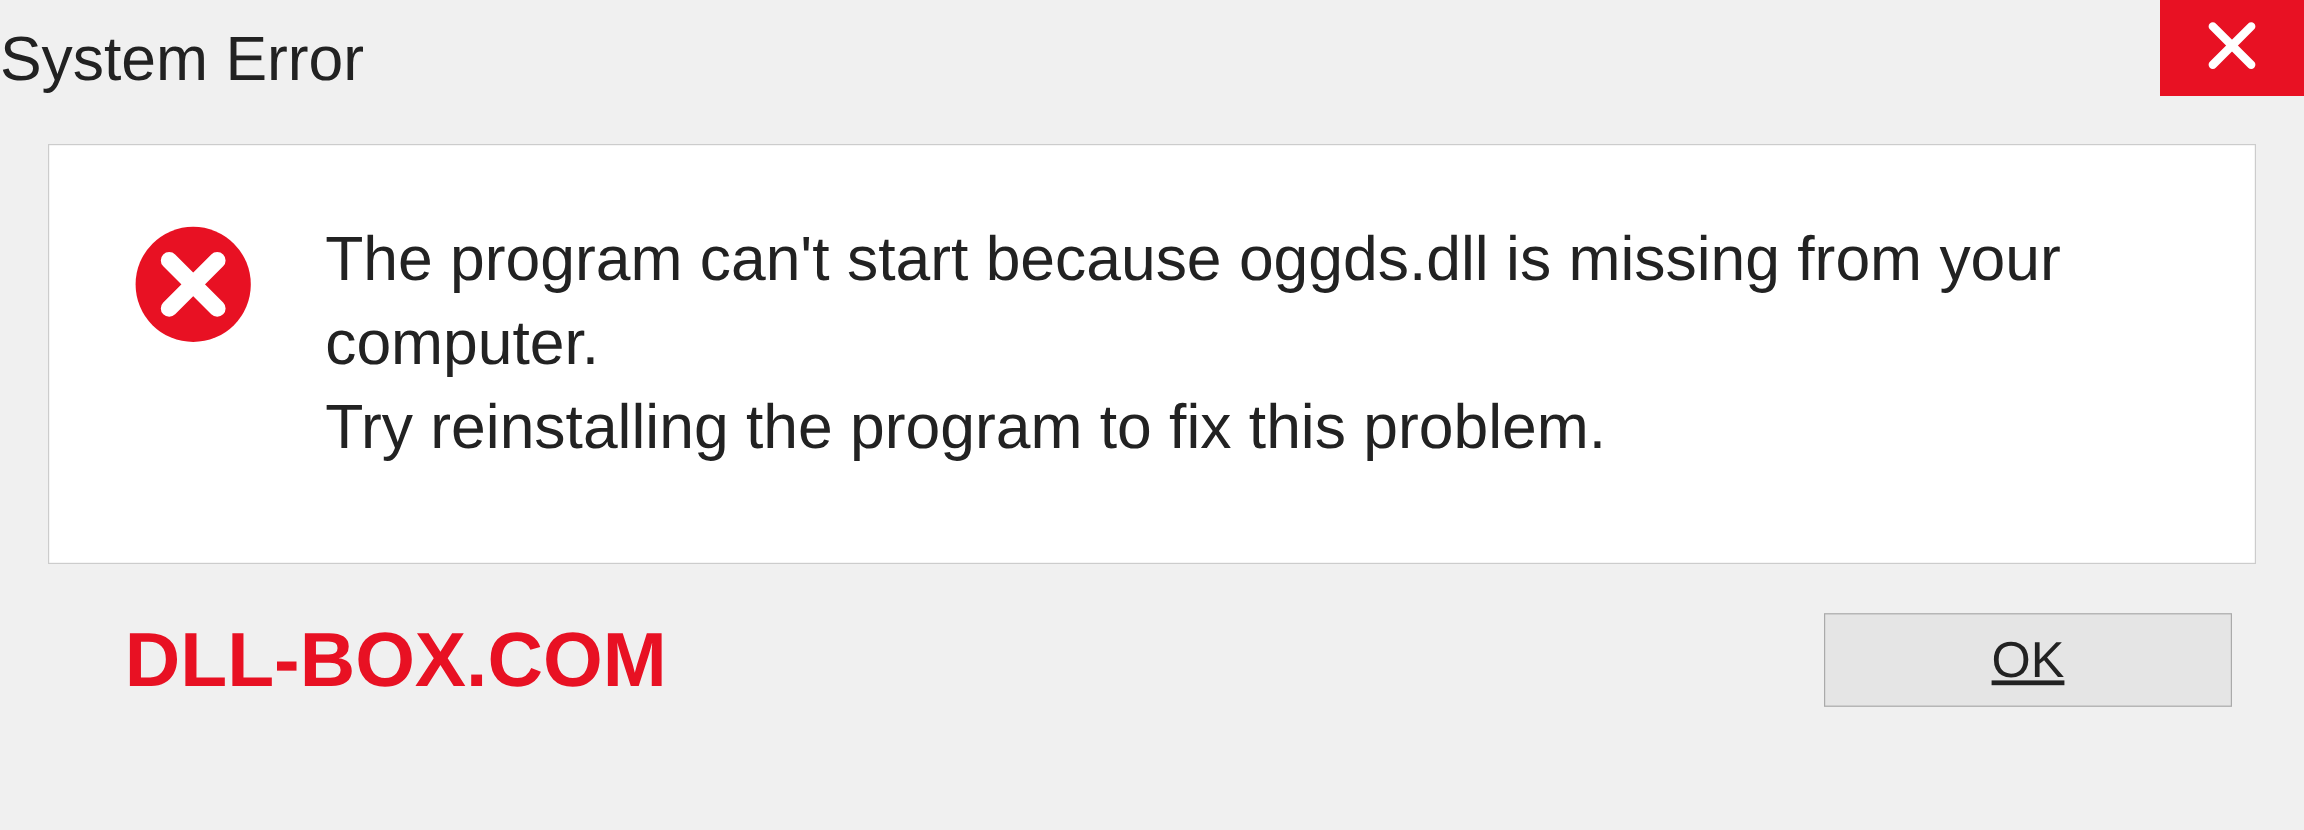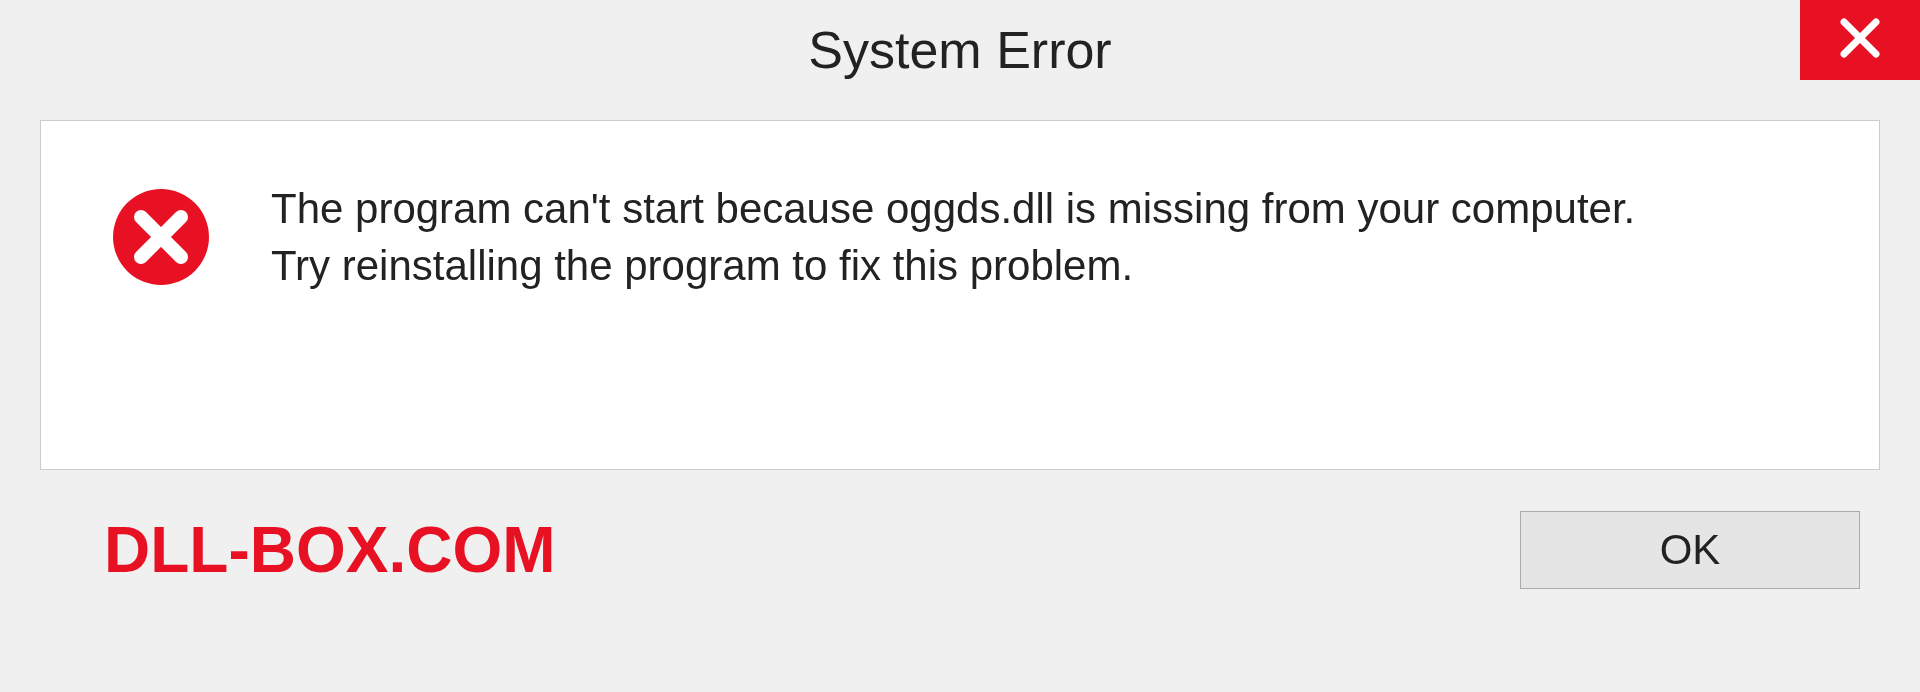--- a/index.html
+++ b/index.html
@@ -12,21 +12,20 @@
       height: 692px;
       background: #f0f0f0;
       font-family: "Segoe UI", Tahoma, sans-serif;
       position: relative;
       overflow: hidden;
     }
     .titlebar {
       height: 100px;
       display: flex;
       align-items: center;
-      justify-content: center;
       position: relative;
     }
     .title {
       font-size: 52px;
       font-weight: 400;
       color: #222;
       text-align: center;
     }
     .close-btn {
       position: absolute;
@@ -58,21 +57,21 @@
       width: 100px;
       height: 100px;
       margin-right: 60px;
       margin-top: 6px;
     }
     .error-icon svg {
       width: 100%;
       height: 100%;
     }
     .message {
-      font-size: 42px;
+      font-size: 52px;
       color: #222;
       line-height: 1.35;
       font-weight: 400;
     }
     .footer {
       margin: 0 40px;
       height: 160px;
       display: flex;
       align-items: center;
       justify-content: space-between;
@@ -91,20 +90,21 @@
       height: 78px;
       background: #e5e5e5;
       border: 1px solid #aaa;
       font-size: 42px;
       color: #222;
       display: flex;
       align-items: center;
       justify-content: center;
       cursor: pointer;
       font-family: "Segoe UI", Tahoma, sans-serif;
+      text-decoration: underline;
     }
   </style>
 </head>
 <body>
 
 <div class="titlebar">
   <div class="title">System Error</div>
   <div class="close-btn">
     <span>
       <svg viewBox="0 0 44 44">

